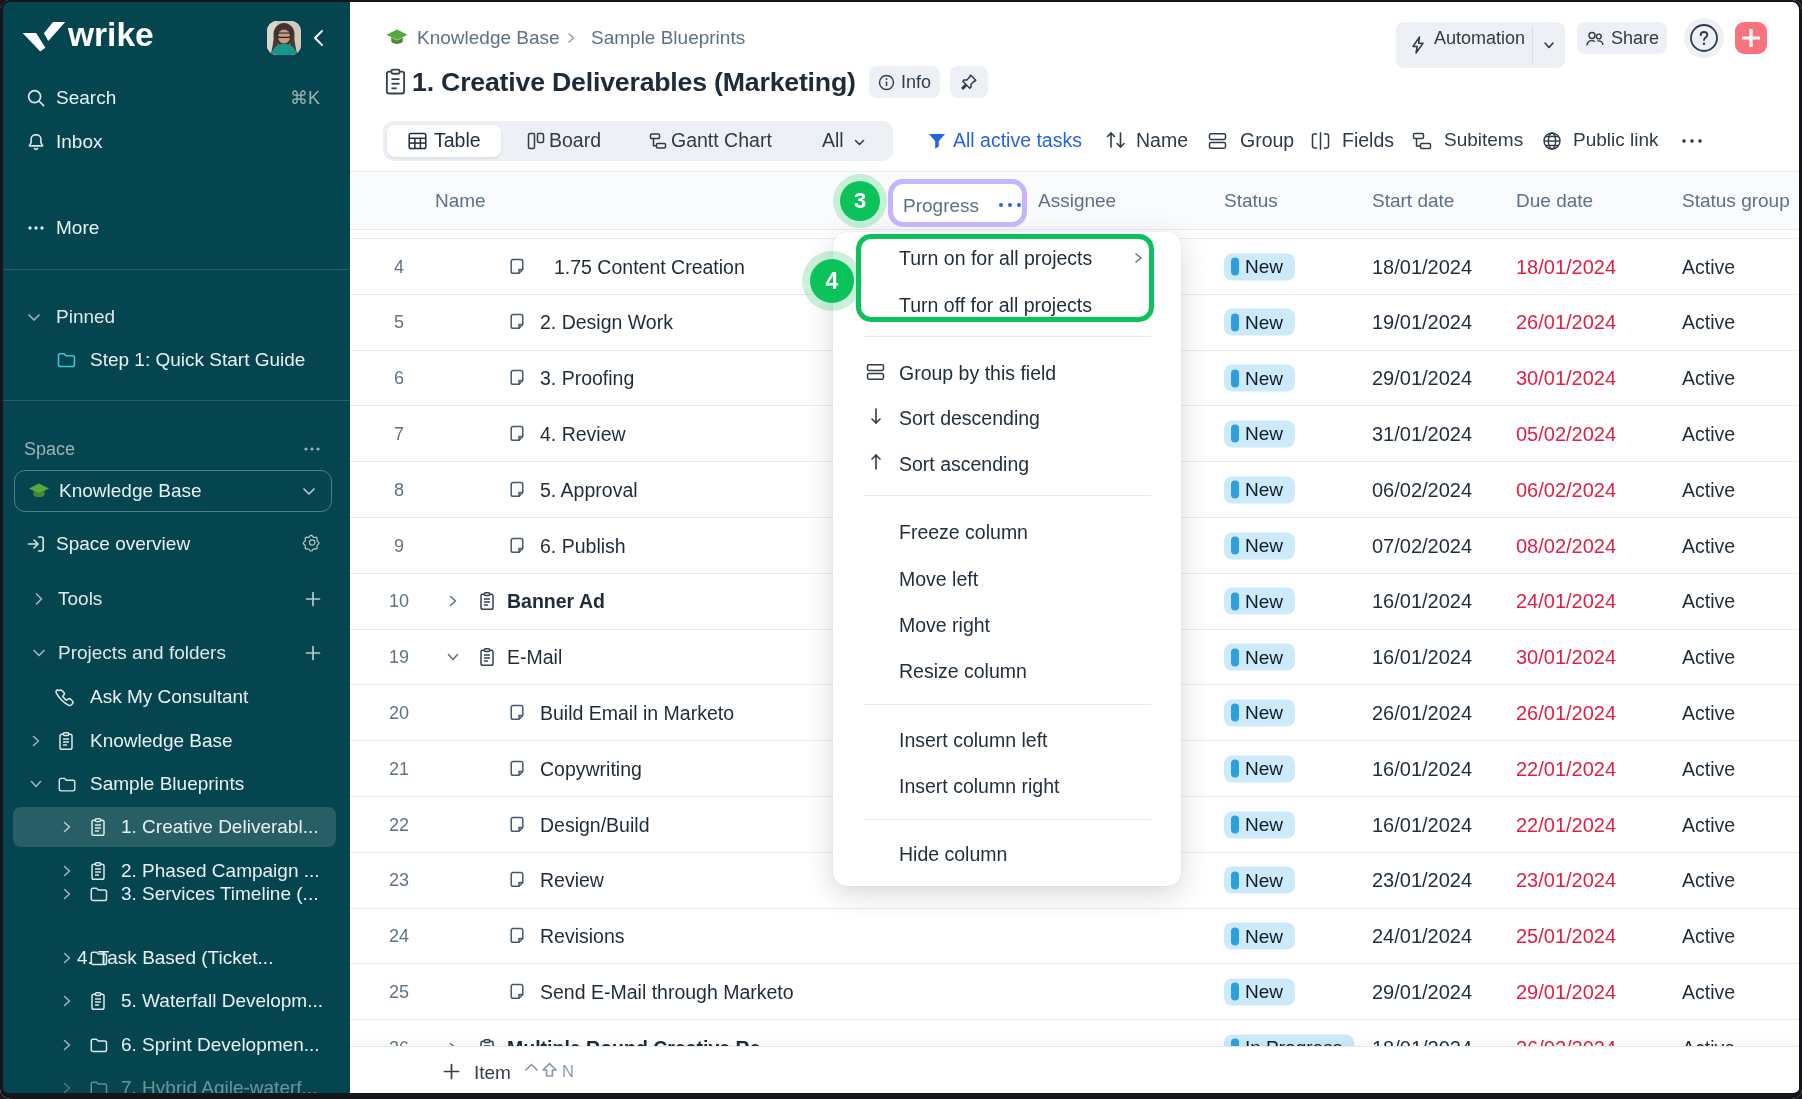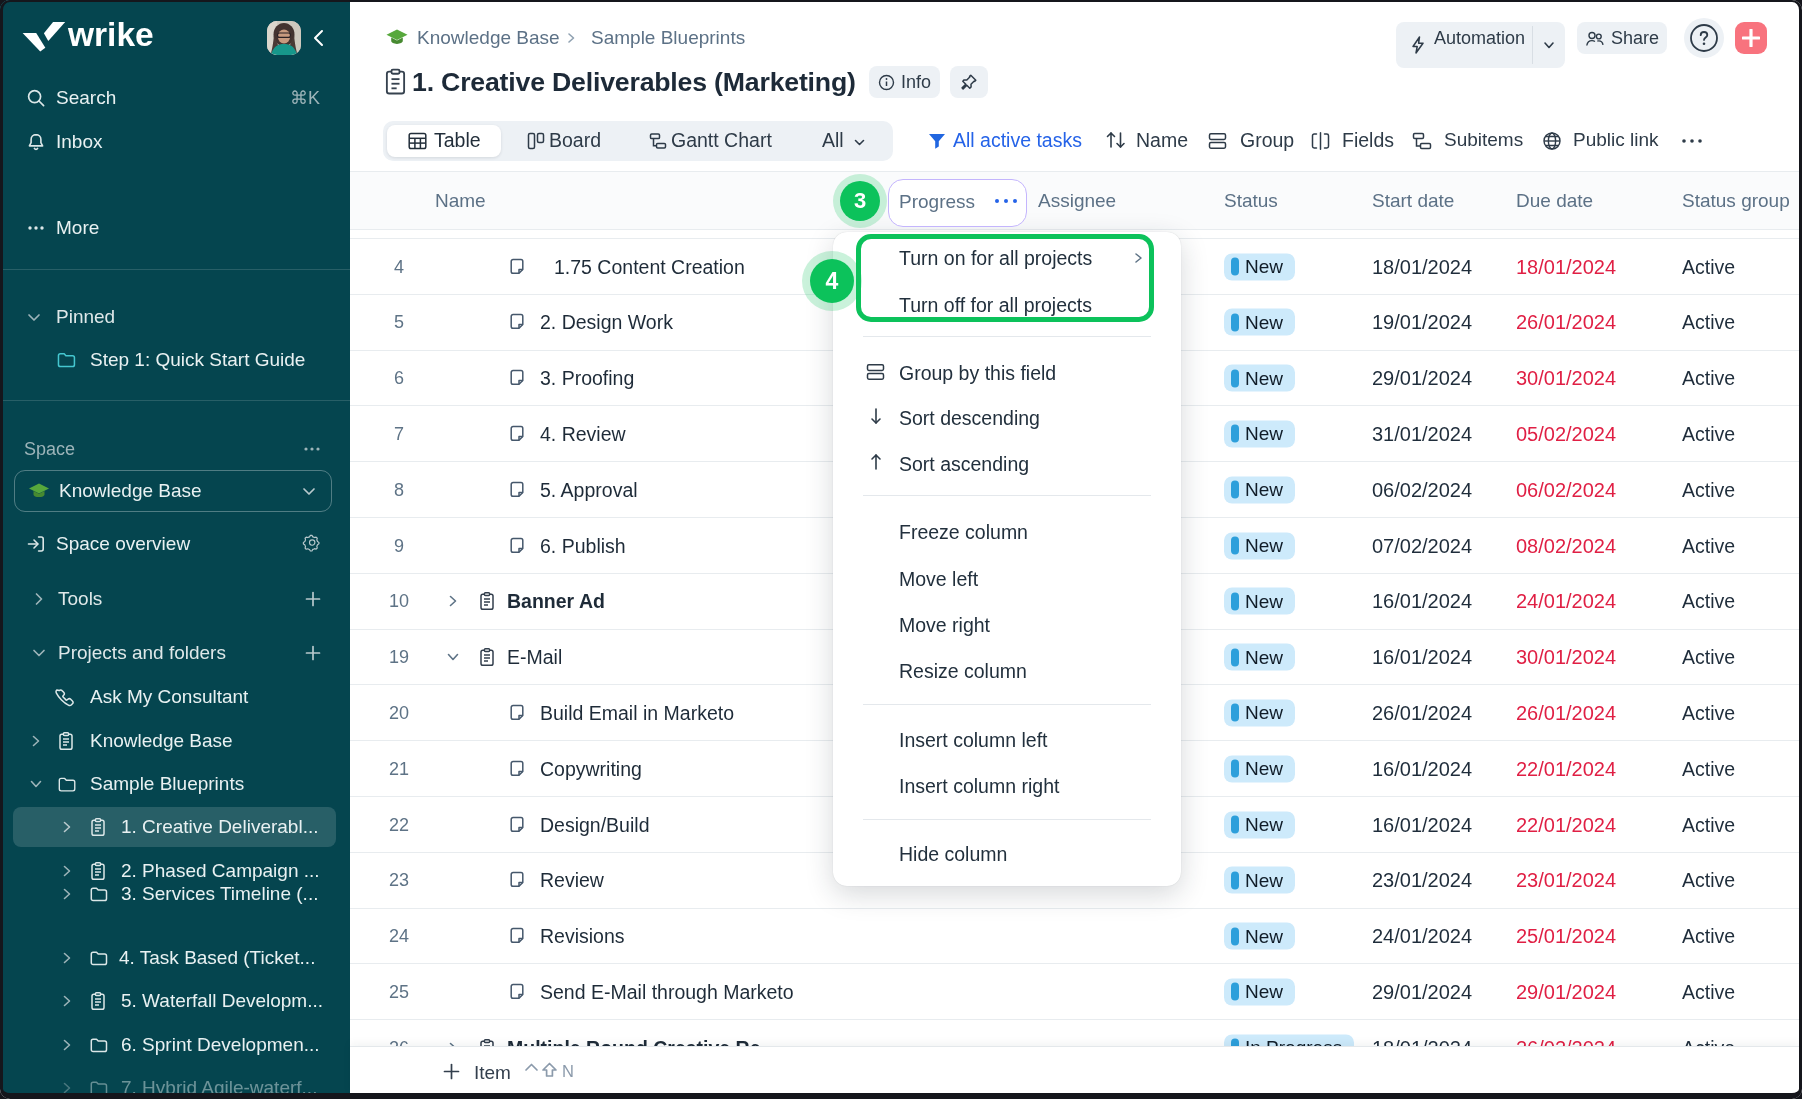--- a/index.html
+++ b/index.html
@@ -235,21 +235,21 @@
       </svg>
     <span style="margin-left:121px">3. Services Timeline (...</span>
   </div>
   <div class="srow" style="top:936px">
     <svg class="ic" style="left:60px" width="14" height="14" viewBox="0 0 14 14">
         <polyline points="4.5,2.5 9.5,7 4.5,11.5" fill="none" stroke="#9db4b9" stroke-width="1.6" stroke-linecap="round" stroke-linejoin="round"></polyline>
       </svg>
     <svg class="ic" style="left:88px" width="20" height="20" viewBox="0 0 20 20">
         <path d="M3.3 6.1c0-1 .8-1.8 1.8-1.8h3.4l1.7 1.8h6.5c1 0 1.8.8 1.8 1.8v6.8c0 1-.8 1.8-1.8 1.8H5.1c-1 0-1.8-.8-1.8-1.8z" fill="none" stroke="#dce7e8" stroke-width="1.5" stroke-linejoin="round"></path>
       </svg>
-    <span style="margin-left:119px">4. Task Based (Ticket...</span>
+    <span style="margin-left:77px">4. Task Based (Ticket...</span>
   </div>
   <div class="srow" style="top:979px">
     <svg class="ic" style="left:60px" width="14" height="14" viewBox="0 0 14 14">
         <polyline points="4.5,2.5 9.5,7 4.5,11.5" fill="none" stroke="#9db4b9" stroke-width="1.6" stroke-linecap="round" stroke-linejoin="round"></polyline>
       </svg>
     <svg class="ic" style="left:88px" width="20" height="20" viewBox="0 0 20 20">
         <g fill="none" stroke="#dce7e8" stroke-width="1.5">
           <rect x="4" y="3.2" width="12" height="15" rx="1.8"></rect>
           <rect x="7.4" y="1.8" width="5.2" height="2.8" rx="1" fill="#05454f"></rect>
           <line x1="7" y1="8" x2="13" y2="8"></line>
@@ -720,21 +720,21 @@
     <div class="mitem" style="top:336px">Move left</div>
     <div class="mitem" style="top:382px">Move right</div>
     <div class="mitem" style="top:428px">Resize column</div>
     <div class="msep" style="top:472px"></div>
     <div class="mitem" style="top:497px">Insert column left</div>
     <div class="mitem" style="top:543px">Insert column right</div>
     <div class="msep" style="top:587px"></div>
     <div class="mitem" style="top:611px">Hide column</div>
   </div>
 
-  <div class="abs" style="left:888px;top:179px;width:139px;height:48px;background:#fff;border:1px solid #c4b5fd;border-radius:15px;z-index:55">
+  <div class="abs" style="left:888px;top:179px;width:139px;height:48px;background:#fff;border:5px solid #c4b5fd;border-radius:15px;z-index:55">
     <span style="position:absolute;left:10px;top:11px;font-size:19px;color:#5c7186">Progress</span>
     <svg style="position:absolute;left:104px;top:17px" width="26" height="8" viewBox="0 0 26 8">
         <circle cx="4" cy="4" r="2" fill="#2563e8"></circle>
         <circle cx="13" cy="4" r="2" fill="#2563e8"></circle>
         <circle cx="22" cy="4" r="2" fill="#2563e8"></circle>
       </svg>
   </div>
   <div class="grect" style="left:856px;top:234px;width:298px;height:88px"></div>
   <div class="gc" style="left:840px;top:181px;width:40px;height:40px;font-size:22px;box-shadow:0 0 0 7px rgba(12,194,91,0.22)">3</div>
   <div class="gc" style="left:810px;top:259px;width:44px;height:44px;font-size:23px">4</div>

